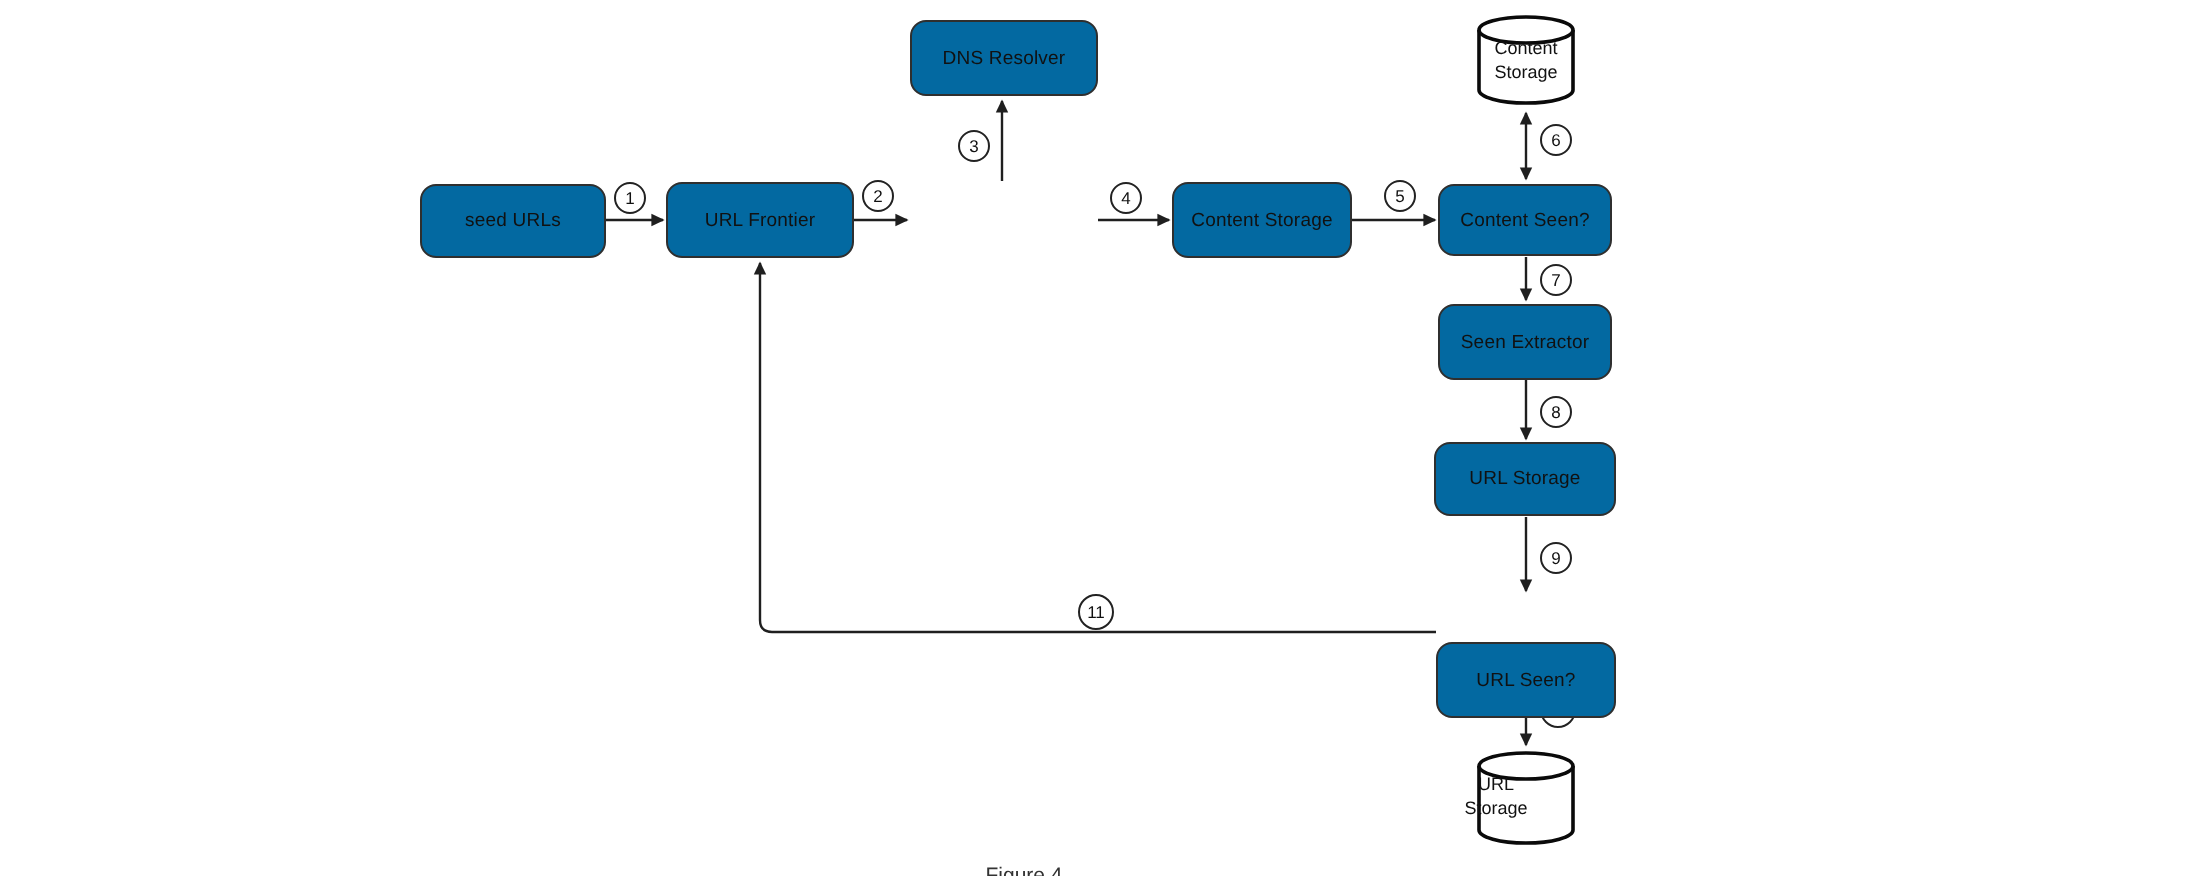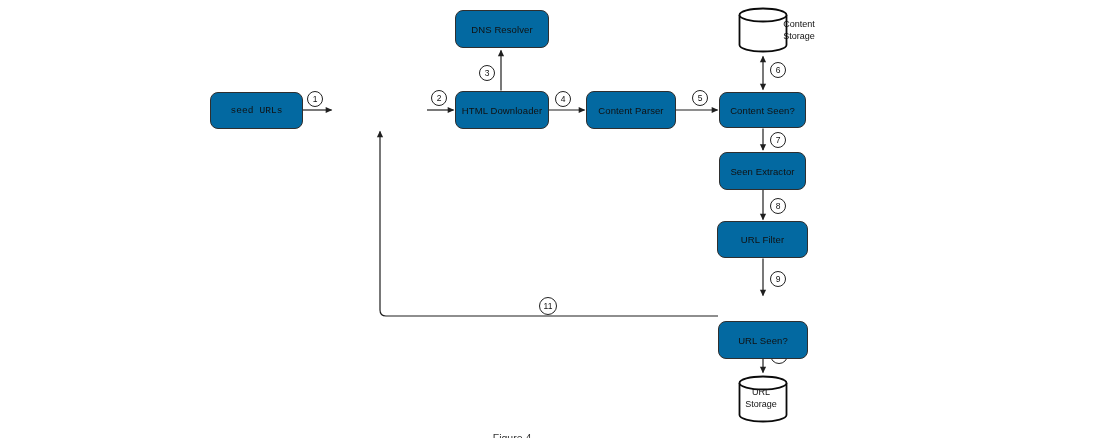--- a/index.html
+++ b/index.html
@@ -27,21 +27,20 @@
     text-align: center;
     color: #111111;
     z-index: 2;
   }
   .cyl-label {
     position: absolute;
     text-align: center;
     font-size: 9px;
     line-height: 11.5px;
     z-index: 3;
-    padding-left: 36px;
   }
   .cyl-label span { display: block; }
   .caption {
     position: absolute;
     left: 452px;
     top: 432px;
     width: 120px;
     text-align: center;
     font-size: 10.5px;
     color: #333333;
@@ -151,42 +150,42 @@
     <g class="badge">
       <circle cx="779" cy="355" r="8.5"></circle>
       <text x="779" y="358">10</text>
     </g>
     <g class="badge">
       <circle cx="548" cy="306" r="8.5"></circle>
       <text x="548" y="309">11</text>
     </g>
   </svg>
 
-  <div class="node" style="left:210px; top:92px;  width:93px; height:37px;font-family:Liberation Mono, monospace;">seed URLs</div>
+  <div class="node" style="left:210px; top:92px;  width:93px; height:37px;">seed URLs</div>
 
+  <div class="node" style="left:333px; top:91px;  width:94px; height:38px;">URL Frontier</div>
 
   <div class="node" style="left:455px; top:10px;  width:94px; height:38px;">DNS Resolver</div>
 
-  <div class="node" style="left:455px; top:91px;  width:94px; height:38px;">HTML Downloader</div>
 
-  <div class="node" style="left:586px; top:91px;  width:90px; height:38px;">Content Parser</div>
+  <div class="node" style="left:586px; top:91px;  width:90px; height:38px;">Content Storage</div>
 
   <div class="node" style="left:719px; top:92px;  width:87px; height:36px;">Content Seen?</div>
 
   <div class="node" style="left:719px; top:152px; width:87px; height:38px;">Seen Extractor</div>
 
-  <div class="node" style="left:717px; top:221px; width:91px; height:37px;">URL Filter</div>
+  <div class="node" style="left:717px; top:221px; width:91px; height:37px;">URL Storage</div>
 
   <div class="node" style="left:718px; top:297px; width:90px; height:38px;margin-top:24px;">URL Seen?</div>
 
   <div class="cyl-label" style="left:739px; top:19px; width:48px;">
     <span>Content</span>
     <span>Storage</span>
   </div>
 
-  <div class="cyl-label" style="left:701px; top:387px; width:48px;">
+  <div class="cyl-label" style="left:724px; top:387px; width:48px;">
     <span>URL</span>
     <span>Storage</span>
   </div>
 
   <div class="caption">Figure 4</div>
 
 </div>
 
 </body></html>

